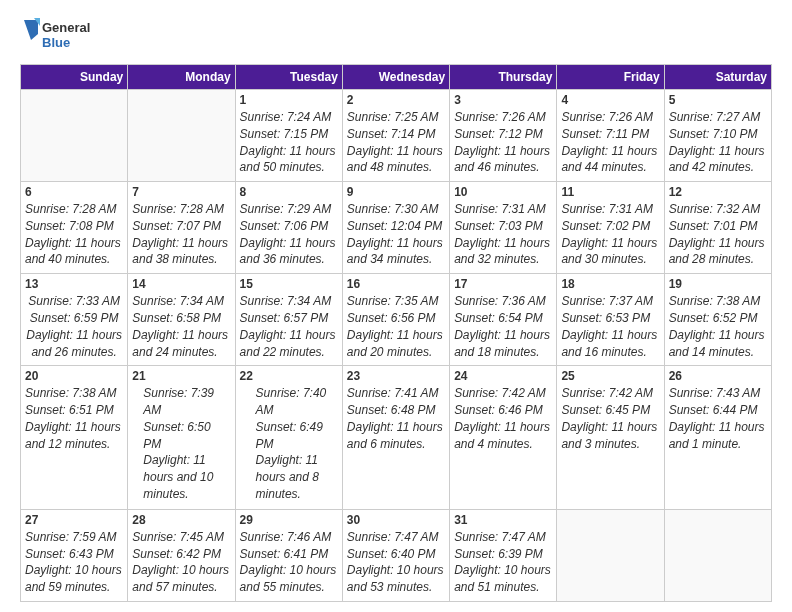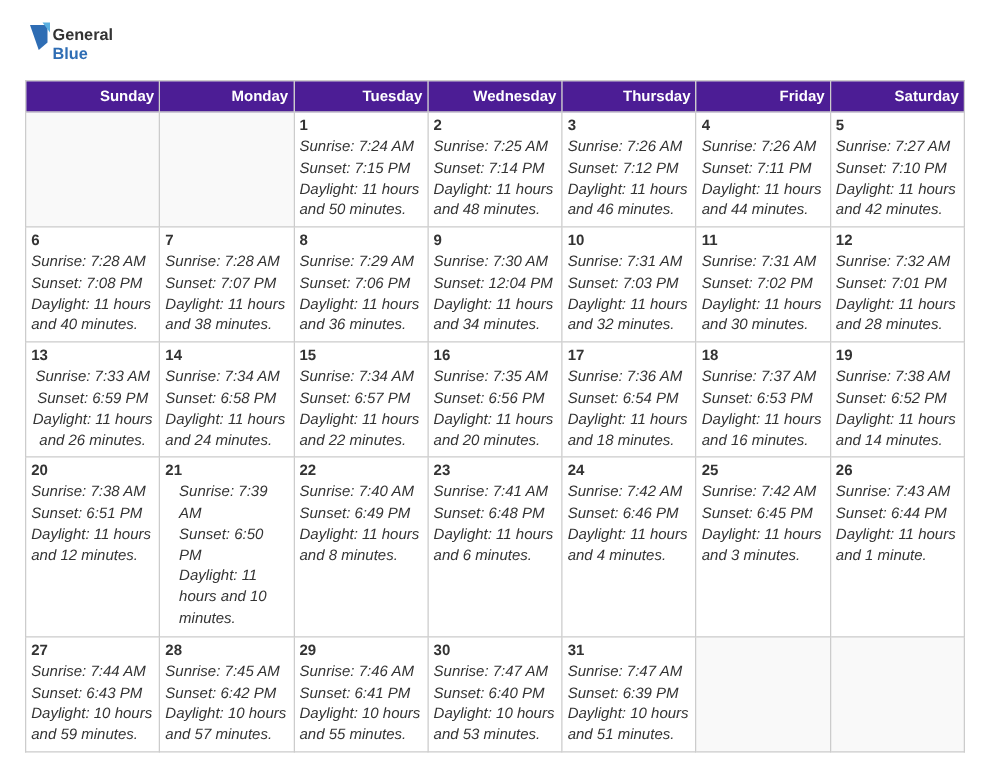--- a/index.html
+++ b/index.html
@@ -245,21 +245,21 @@
 Daylight: 11 hours and 12 minutes.</div>
           </td>
           <td>
             <span class="day-num">21</span>
             <div class="cell-text" style="white-space: pre-line; margin-left: 11px;">Sunrise: 7:39 AM
 Sunset: 6:50 PM
 Daylight: 11 hours and 10 minutes.</div>
           </td>
           <td>
             <span class="day-num">22</span>
-            <div class="cell-text" style="white-space: pre-line;">Sunrise: 7:40 AM
+            <div class="cell-text" style="white-space: pre-line; margin-left: 16px;">Sunrise: 7:40 AM
 Sunset: 6:49 PM
 Daylight: 11 hours and 8 minutes.</div>
           </td>
           <td>
             <span class="day-num">23</span>
             <div class="cell-text" style="white-space: pre-line;">Sunrise: 7:41 AM
 Sunset: 6:48 PM
 Daylight: 11 hours and 6 minutes.</div>
           </td>
           <td>
@@ -277,21 +277,21 @@
           <td>
             <span class="day-num">26</span>
             <div class="cell-text" style="white-space: pre-line;">Sunrise: 7:43 AM
 Sunset: 6:44 PM
 Daylight: 11 hours and 1 minute.</div>
           </td>
         </tr>
         <tr>
           <td>
             <span class="day-num">27</span>
-            <div class="cell-text" style="white-space: pre-line;">Sunrise: 7:44 AM
+            <div class="cell-text" style="white-space: pre-line;">Sunrise: 7:59 AM
 Sunset: 6:43 PM
 Daylight: 10 hours and 59 minutes.</div>
           </td>
           <td>
             <span class="day-num">28</span>
             <div class="cell-text" style="white-space: pre-line;">Sunrise: 7:45 AM
 Sunset: 6:42 PM
 Daylight: 10 hours and 57 minutes.</div>
           </td>
           <td>

